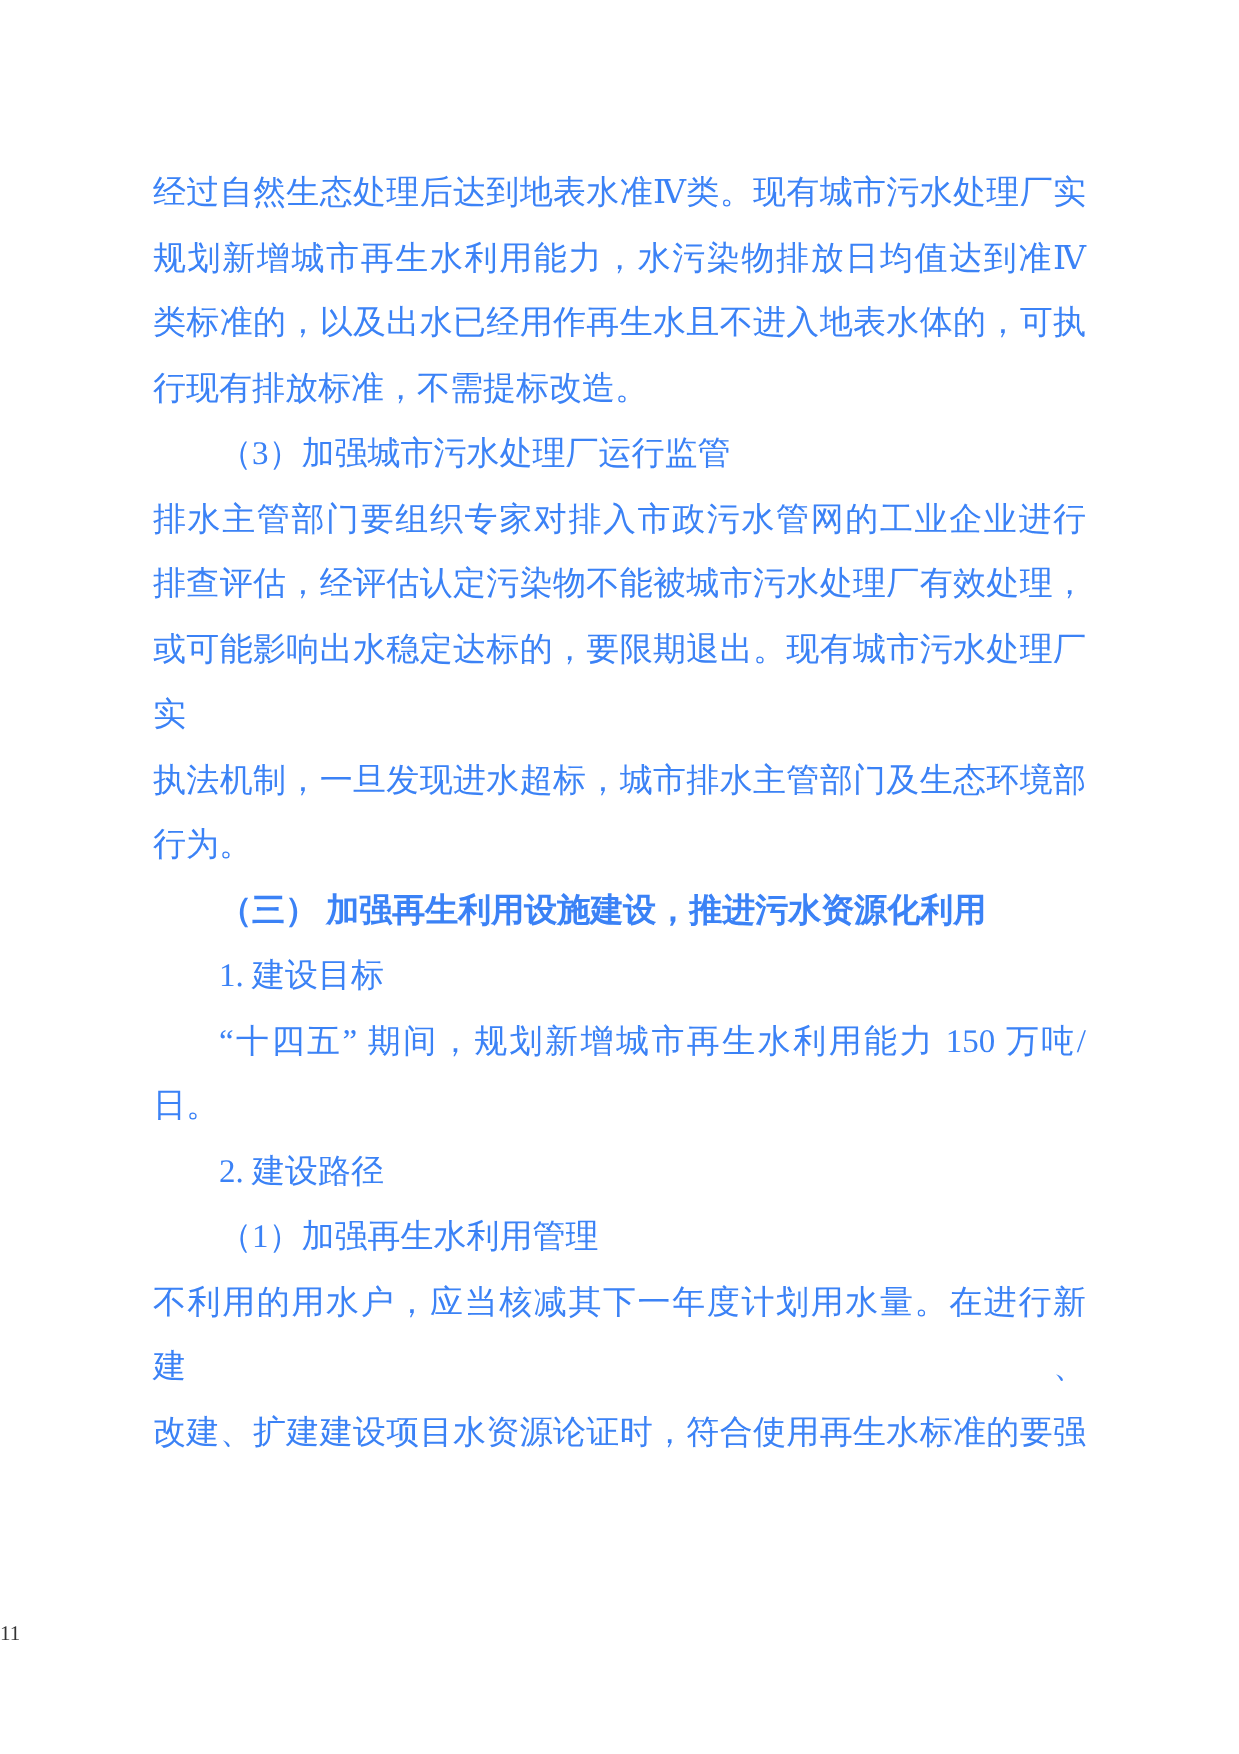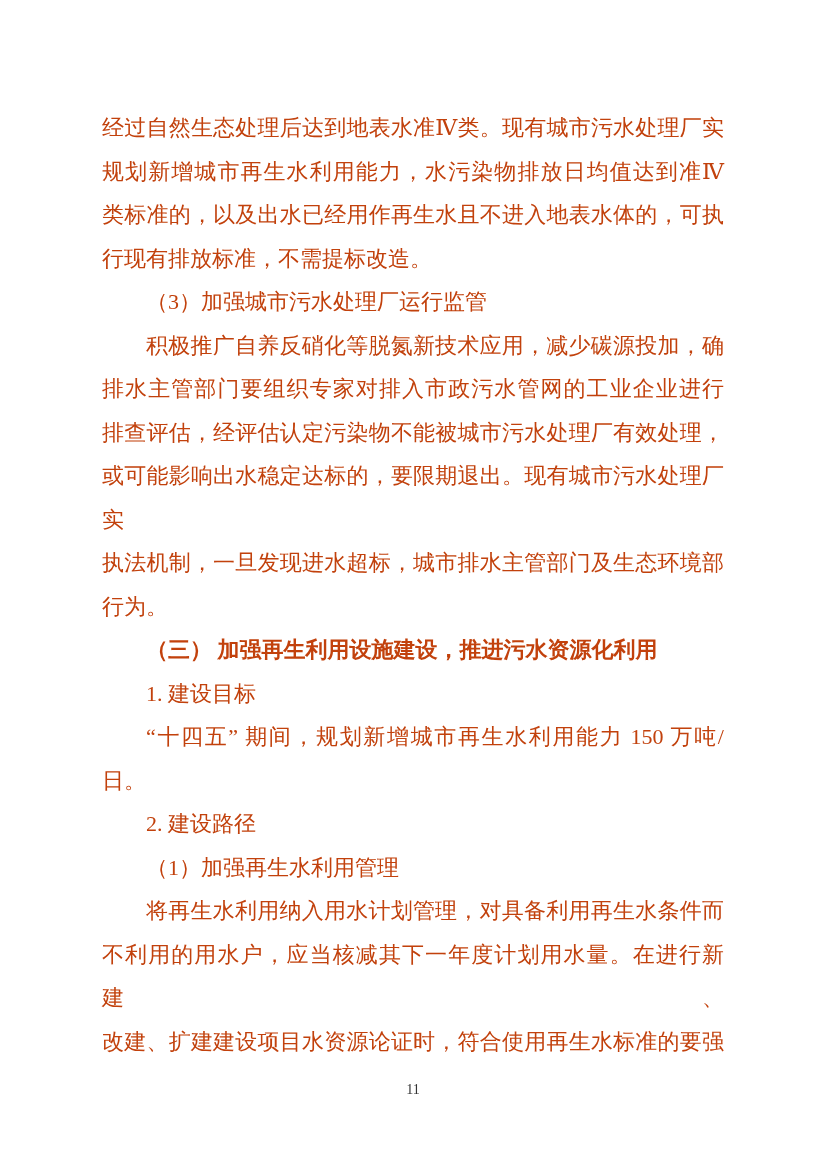--- a/index.html
+++ b/index.html
@@ -16,67 +16,64 @@
     color: #1c1c1c;
   }
   .textblock {
     position: absolute;
     left: 102px;
     top: 106px;
     width: 622px;
     font-family: "Liberation Serif", "DejaVu Serif", serif;
     font-size: 22px;
     line-height: 43.5px;
-    color: #c2410c;
+    color: #3b82f6;
   }
   .line {
     width: 100%;
   }
   .line.justify {
     text-align: justify;
     text-align-last: justify;
     text-justify: inter-character;
   }
   .line.indent {
     text-indent: 2em;
   }
   .line.bold {
     font-weight: bold;
   }
   .pagenum {
     position: absolute;
     top: 1082px;
     left: 0;
     width: 100%;
-    text-align: center;
     font-family: "Liberation Serif", "DejaVu Serif", serif;
     font-size: 14px;
     color: #333333;
   }
 </style>
 </head>
 <body>
 
 <div class="page">
   <div class="textblock">
       <div class="line justify">经过自然生态处理后达到地表水准Ⅳ类。现有城市污水处理厂实</div>
       <div class="line justify">规划新增城市再生水利用能力，水污染物排放日均值达到准Ⅳ</div>
       <div class="line justify">类标准的，以及出水已经用作再生水且不进入地表水体的，可执</div>
       <div class="line">行现有排放标准，不需提标改造。</div>
       <div class="line indent">（3）加强城市污水处理厂运行监管</div>
-      <div class="line justify indent">积极推广自养反硝化等脱氮新技术应用，减少碳源投加，确</div>
       <div class="line justify">排水主管部门要组织专家对排入市政污水管网的工业企业进行</div>
       <div class="line justify">排查评估，经评估认定污染物不能被城市污水处理厂有效处理，</div>
       <div class="line justify">或可能影响出水稳定达标的，要限期退出。现有城市污水处理厂实</div>
       <div class="line justify">执法机制，一旦发现进水超标，城市排水主管部门及生态环境部</div>
       <div class="line">行为。</div>
       <div class="line indent bold">（三） 加强再生利用设施建设，推进污水资源化利用</div>
       <div class="line indent">1. 建设目标</div>
       <div class="line justify indent">“十四五” 期间，规划新增城市再生水利用能力 150 万吨/</div>
       <div class="line">日。</div>
       <div class="line indent">2. 建设路径</div>
       <div class="line indent">（1）加强再生水利用管理</div>
-      <div class="line justify indent">将再生水利用纳入用水计划管理，对具备利用再生水条件而</div>
       <div class="line justify">不利用的用水户，应当核减其下一年度计划用水量。在进行新建、</div>
       <div class="line justify">改建、扩建建设项目水资源论证时，符合使用再生水标准的要强</div>
     </div>
   <div class="pagenum">11</div>
 </div>
 
 </body></html>

